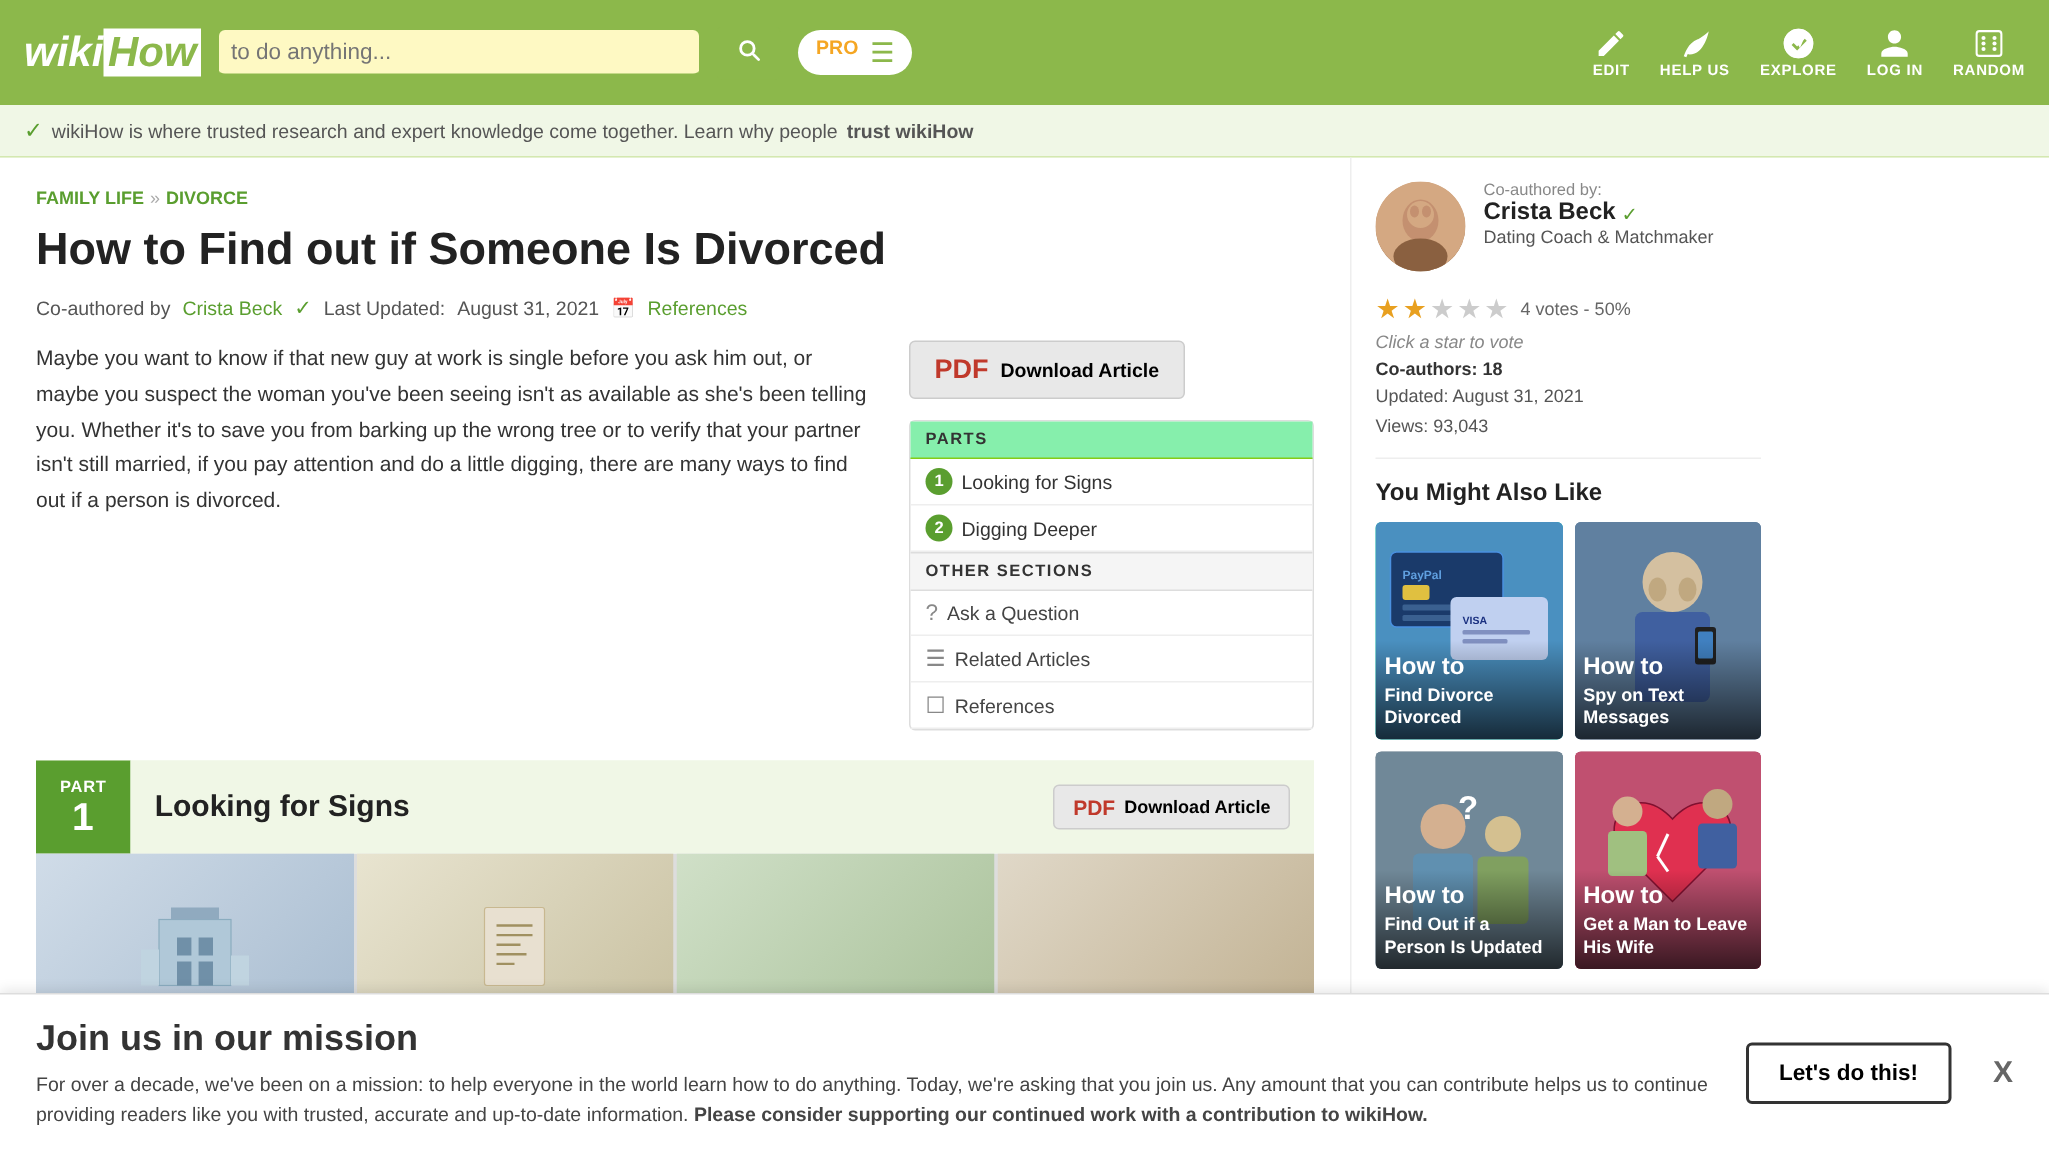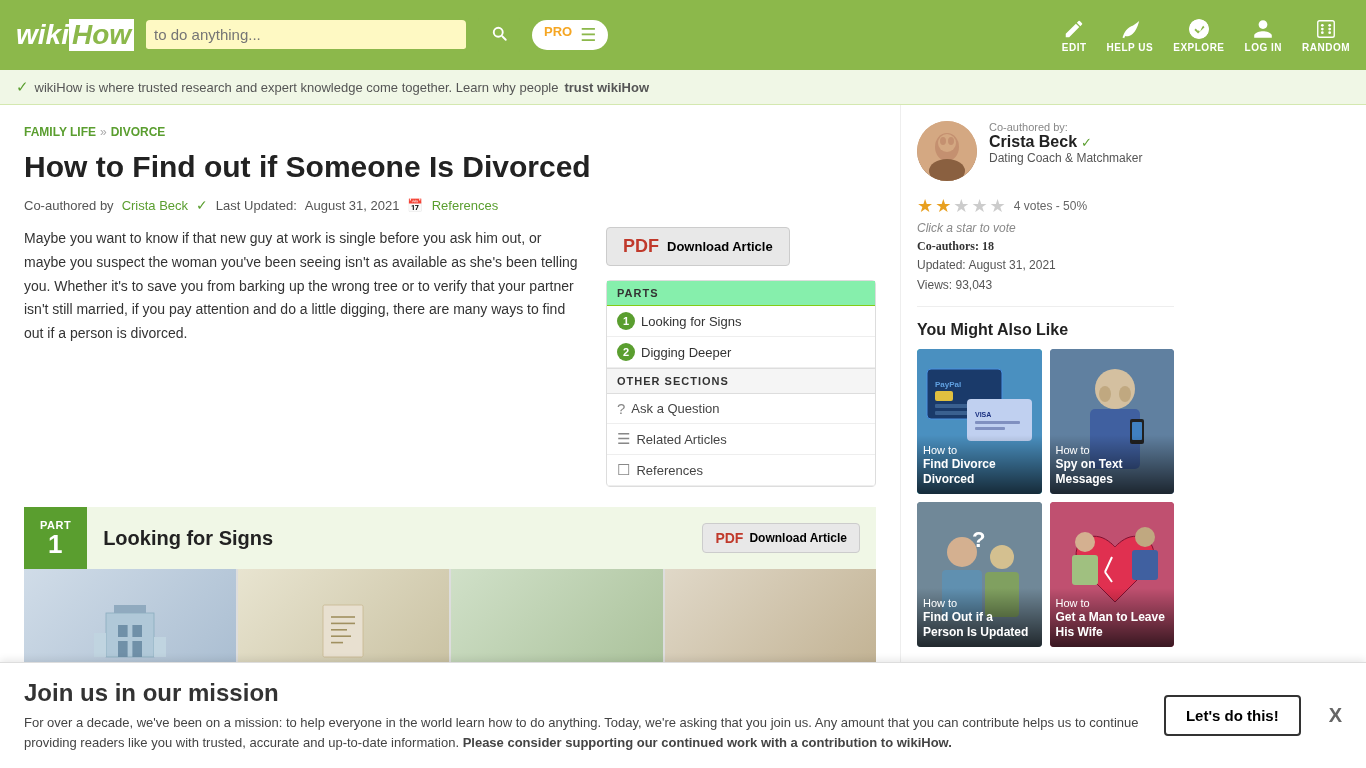--- a/index.html
+++ b/index.html
@@ -391,21 +391,20 @@
     .star { font-size: 18px; }
     .star-filled { color: #e8a020; }
     .star-empty { color: #ccc; }
     .votes-text { font-size: 12px; color: #666; }
     .click-star { font-size: 12px; color: #888; font-style: italic; }
     .coauthors-row {
       display: flex;
       gap: 20px;
       font-size: 12px;
       color: #666;
-      font-family: Liberation Serif, serif;
     }
     .coauthors-row span { font-weight: bold; color: #333; }
     .updated-text { font-size: 12px; color: #555; }
     .views-text { font-size: 12px; color: #555; margin-top: 2px; }
     .might-like-header {
       font-size: 16px;
       font-weight: bold;
       margin-bottom: 10px;
       color: #222;
     }
@@ -426,21 +425,21 @@
       bottom: 0;
       left: 0;
       right: 0;
       background: linear-gradient(transparent, rgba(0,0,0,0.7));
       color: #fff;
       padding: 8px 6px 6px;
       font-size: 12px;
       font-weight: bold;
       line-height: 1.3;
     }
-    .related-overlay .how-to { font-size: 11px; font-weight: normal; }
+    .related-overlay .how-to { font-size: 16px; font-weight: bold; }
 
     
     .notification-bar {
       position: fixed;
       bottom: 0;
       left: 0;
       right: 0;
       background: #fff;
       border-top: 1px solid #ddd;
       padding: 16px 24px;

